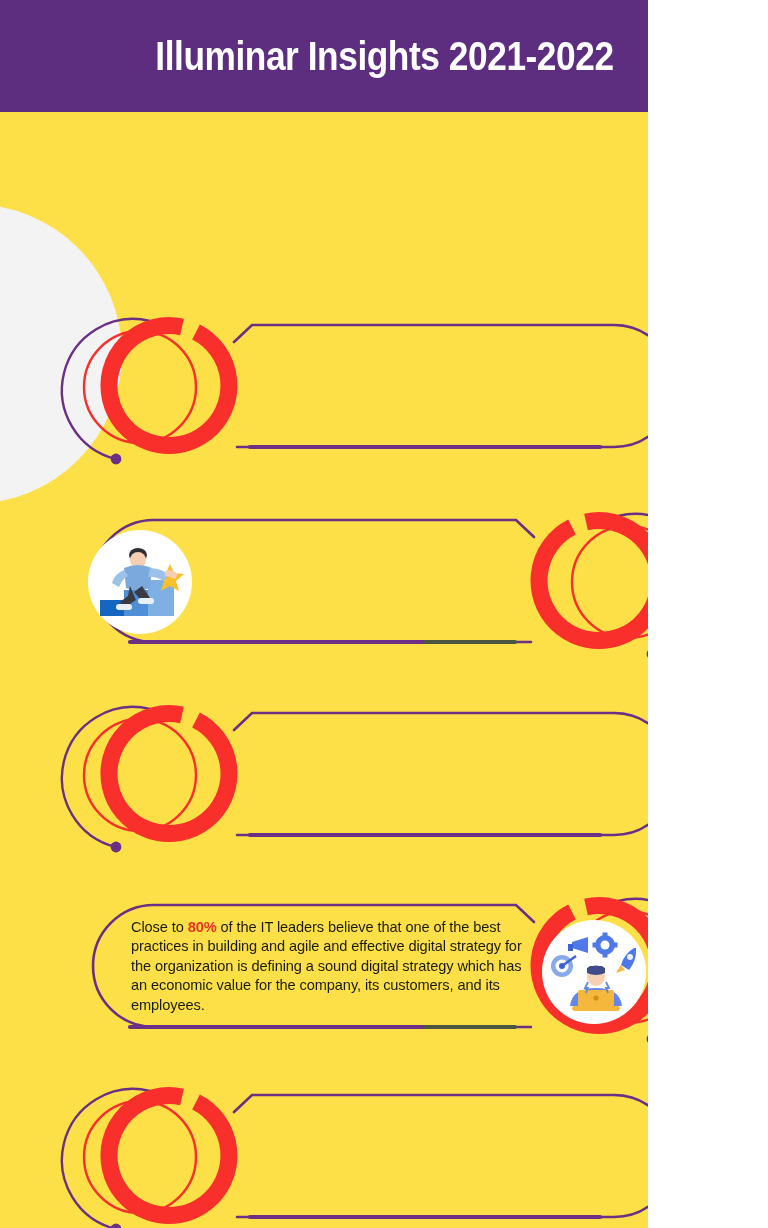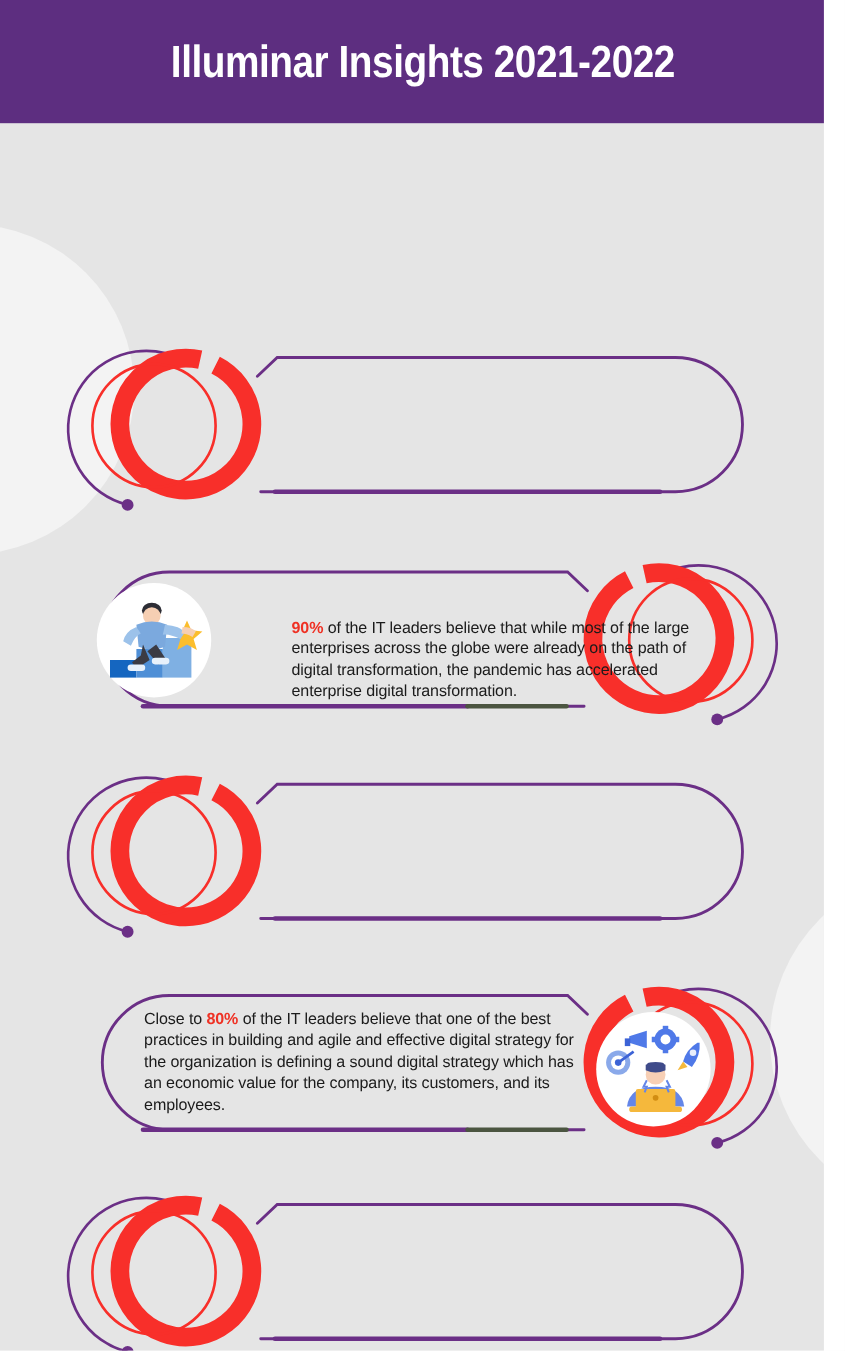--- a/index.html
+++ b/index.html
@@ -5,23 +5,23 @@
   * { box-sizing: border-box; margin: 0; padding: 0; }
   html, body {
     width: 768px;
     height: 1228px;
     background: #ffffff;
     font-family: "Liberation Sans", sans-serif;
     overflow: hidden;
   }
   #page {
     position: relative;
-    width: 749px;
+    width: 648px;
     height: 1228px;
-    background: #e5e5e5;
+    background: #fde047;
     overflow: hidden;
   }
 
   
   .bg-circle {
     position: absolute;
     border-radius: 50%;
     background: #f3f3f3;
     z-index: 0;
   }
@@ -134,23 +134,20 @@
           <path d="M56 24 q14 1 18 7 l-4 6 q-10 -5 -16 -4 z" fill="#9cc2ea"></path>
           <path d="M30 26 q-10 4 -12 13 l7 4 q4 -9 9 -11 z" fill="#9cc2ea"></path>
           <path d="M36 42 l6 14 -12 8 -4 -6 8 -6 z" fill="#3b3b44"></path>
           <path d="M48 42 l8 12 -6 6 -10 -12 z" fill="#3b3b44"></path>
           <rect x="22" y="60" width="16" height="6" rx="3" fill="#e8f1fb"></rect>
           <rect x="44" y="54" width="16" height="6" rx="3" fill="#e8f1fb"></rect>
           <path d="M72 26 q8 0 12 4 l-3 5 q-6 -3 -10 -3 z" fill="#f6cfb3"></path>
         </svg>
       </div>
 
-      <div class="card-text" style="top:255px;">
-        <span class="pct">90%</span><span> of the IT leaders believe that while most of the large enterprises across the globe were already on the path of digital transformation, the pandemic has accelerated enterprise digital transformation.</span>
-      </div>
     </div>
 
     <div class="card layout-right" id="card-2" style="top:390px;">
       <svg class="card-svg" width="768" height="180" viewBox="0 0 768 180">
         <path d="M 534 35 L 516 18 L 154 18 A 60 60 0 0 0 154 140 L 531 140" fill="none" stroke="#6b2f86" stroke-width="2.6" stroke-linecap="round"></path>
         <path d="M 130 140 L 425 140" fill="none" stroke="#6b2f86" stroke-width="4.2" stroke-linecap="round"></path>
         <path d="M 425 140 L 515 140" fill="none" stroke="#4b5540" stroke-width="4.2" stroke-linecap="round"></path>
         <path d="M 618 14 A 68 68 0 1 1 652 152" fill="none" stroke="#6b2f86" stroke-width="2.4" stroke-linecap="round"></path>
         <circle cx="652" cy="152" r="5.4" fill="#6b2f86"></circle>
         <path d="M 586 20 A 60 60 0 1 1 572 25" fill="none" stroke="#f82f2a" stroke-width="17" stroke-linecap="butt"></path>

